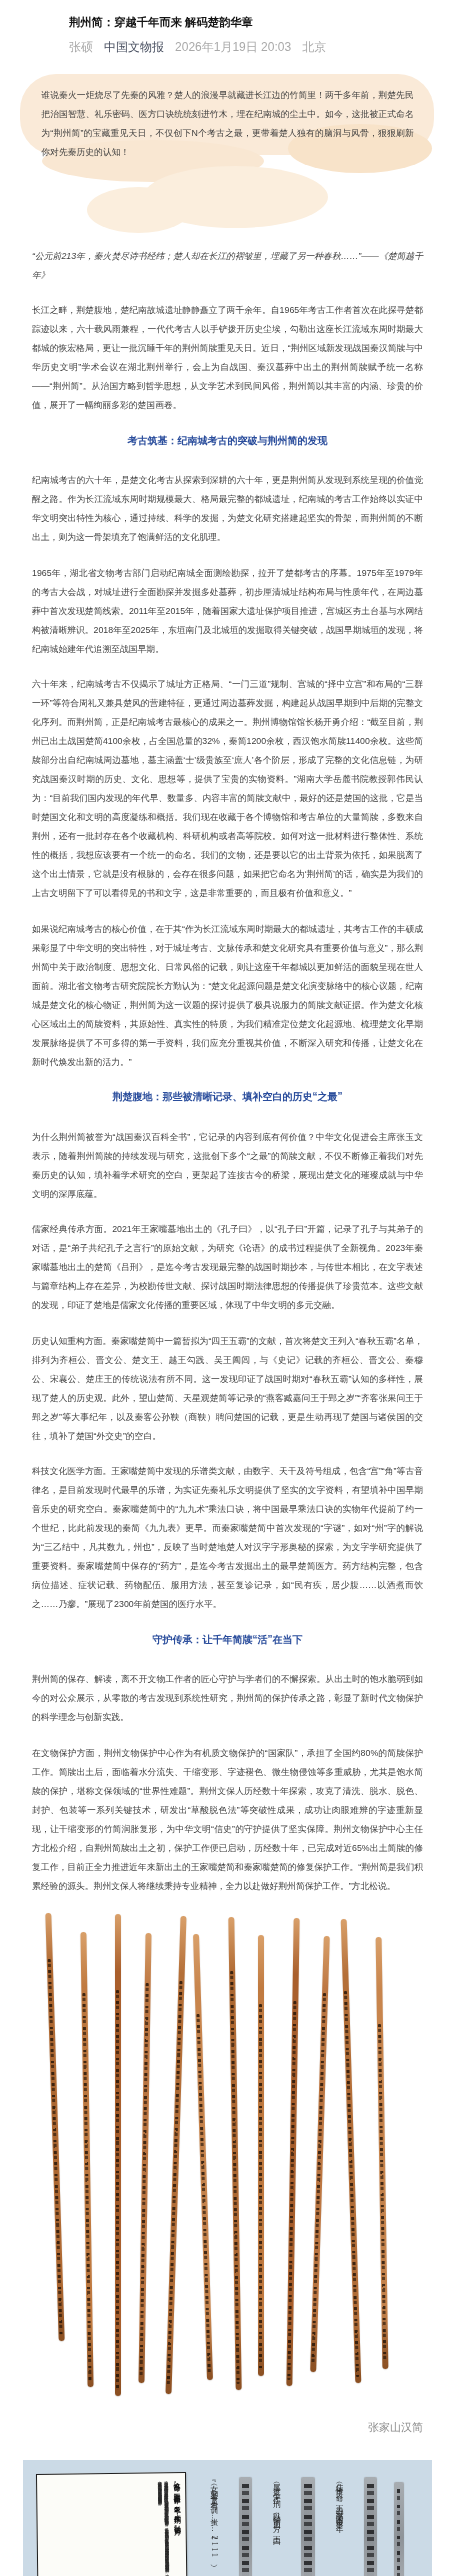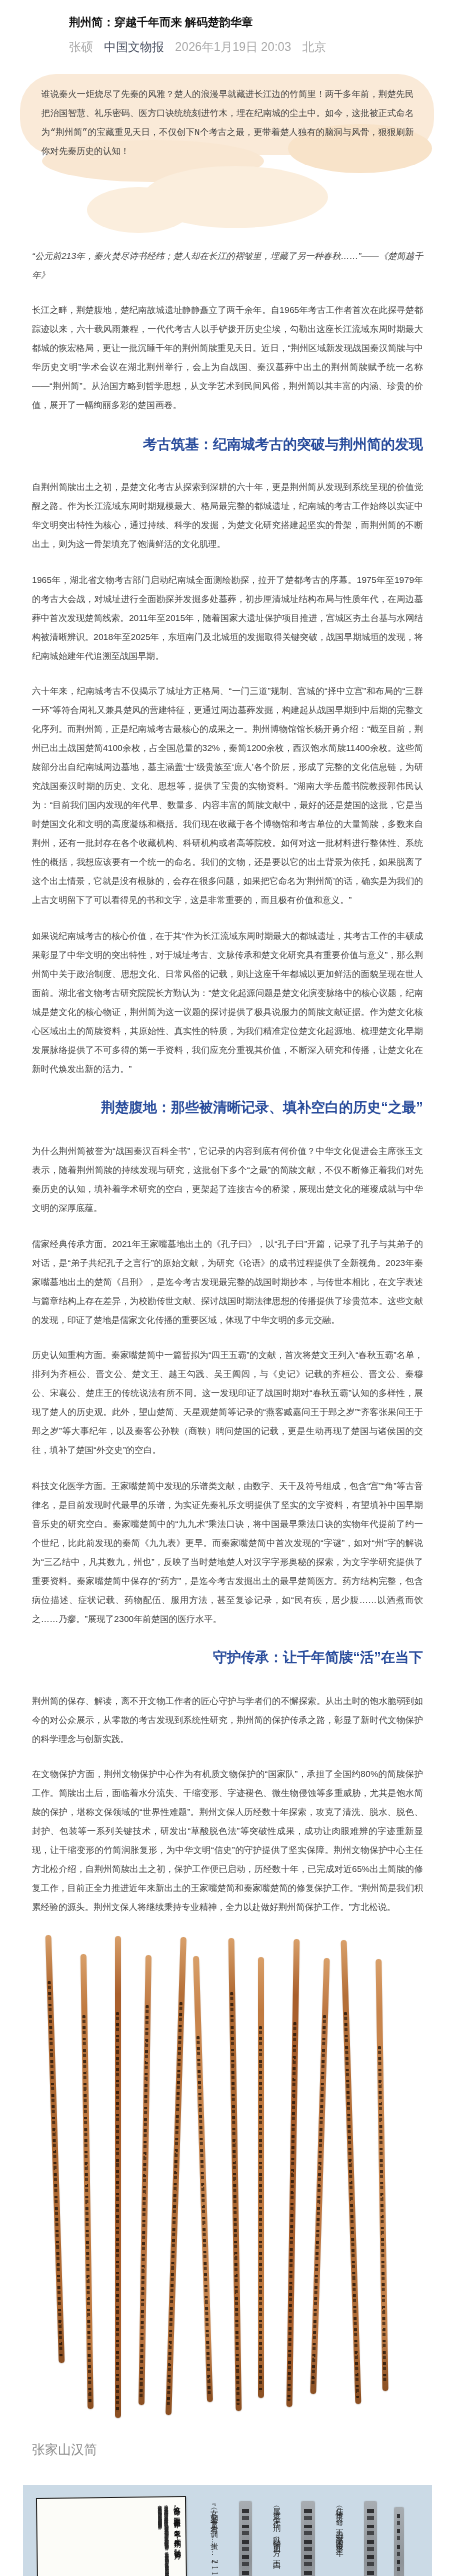--- a/index.html
+++ b/index.html
@@ -9,42 +9,42 @@
   
   .header{padding:14.4px 23px 0 23px;margin-left:46px;}
   .title{font-size:11.3px;line-height:1.45;color:#141414;font-weight:700;margin:0 0 8.2px 0;}
   .byline{font-size:12px;color:#a9a9a9;line-height:1.4;}
   .byline span{margin-right:7.7px;}
   .byline .account{color:#474e5f;font-weight:500;}
 
   
   .article{padding:0 32px;font-size:8.8px;line-height:2.16;text-align:justify;}
   .article p{margin:0 0 16.5px 0;color:#3d3d3d;}
-  .article h2{font-size:14px;font-weight:700;color:#2a4d9c;margin:4.1px 0 21.6px 0;text-align:right;line-height:1.8;}
+  .article h2{font-size:10px;font-weight:700;color:#2a4d9c;margin:4.1px 0 21.6px 0;text-align:center;line-height:1.8;}
 
   
-  .intro-wrap{position:relative;margin:23px -7.2px 61px -7.2px;padding:7.2px 16.5px;font-family:Liberation Mono, monospace;}
+  .intro-wrap{position:relative;margin:23px -7.2px 61px -7.2px;padding:7.2px 16.5px;}
   .blob{position:absolute;background:#f9e7d2;z-index:0;}
   .blob.b1{left:-5.2px;top:-5.2px;right:-4.1px;height:81px;border-radius:36px;background:#faead8;}
   .blob.b2{left:17.5px;top:61px;width:222px;height:42px;border-radius:50%;}
   .blob.b3{right:-2.1px;top:45px;width:144px;height:49px;border-radius:50%;background:#f8e3c9;}
   .blob.b4{left:118px;top:87px;width:185px;height:62px;border-radius:50%;background:#fbeedd;}
   .blob.b5{left:62px;top:108px;width:103px;height:46px;border-radius:50%;background:#fbeedd;}
   .intro-text{position:relative;z-index:1;margin:0;color:#4c4c4c;}
 
   .quote{color:#3d3d3d;font-style:italic;}
 
   
   .fig1{position:relative;height:497px;width:367px;margin:17.5px auto 0 auto;background:#ffffff;}
   .slip{position:absolute;width:5.7px;border-radius:3.1px;box-shadow:0 0.5px 1px rgba(60,30,5,.3);}
   .slip .marks{position:absolute;left:1px;right:1.5px;bottom:6.2px;border-radius:1px;
     background:repeating-linear-gradient(180deg,
       rgba(28,15,5,.78) 0 2.6px, rgba(28,15,5,.10) 2.6px 4.6px,
       rgba(28,15,5,.62) 4.6px 7.7px, rgba(28,15,5,.04) 7.7px 11.3px);}
-  .fig-caption{text-align:left;color:#8b8b8b;font-size:13px;margin:8.2px 0 24px 0;line-height:1.6;}
+  .fig-caption{text-align:right;color:#8b8b8b;font-size:11px;margin:8.2px 0 24px 0;line-height:1.6;}
 
   
   .fig2{height:229px;background:#cbdae6;margin:0 -8.8px;box-sizing:border-box;
         display:flex;padding:12.4px 11.3px 10.3px 11.3px;}
   .book{width:155px;display:flex;flex-direction:column;align-items:center;flex:none;}
   .book-page{width:150px;height:170px;background:#fcfcf8;border:1px solid #1d1d1d;
              box-sizing:border-box;transform:rotate(-0.7deg);overflow:hidden;
              display:flex;flex-direction:row-reverse;padding:3.6px 3.1px;box-shadow:0.5px 1px 1.5px rgba(0,0,0,.25);}
   .book-big{writing-mode:vertical-rl;text-orientation:mixed;font-family:"Liberation Serif",serif;
             font-size:6.7px;font-weight:700;color:#111;line-height:1.6;letter-spacing:1px;height:100%;margin-left:2.6px;}
@@ -86,21 +86,21 @@
       <div class="blob b4"></div>
       <div class="blob b5"></div>
       <p class="intro-text">谁说秦火一炬烧尽了先秦的风雅？楚人的浪漫早就藏进长江边的竹简里！两千多年前，荆楚先民把治国智慧、礼乐密码、医方口诀统统刻进竹木，埋在纪南城的尘土中。如今，这批被正式命名为“荆州简”的宝藏重见天日，不仅创下N个考古之最，更带着楚人独有的脑洞与风骨，狠狠刷新你对先秦历史的认知！</p>
     </div>
 
     <p class="quote">“公元前213年，秦火焚尽诗书经纬；楚人却在长江的褶皱里，埋藏了另一种春秋……”——《楚简越千年》</p>
 
     <p>长江之畔，荆楚腹地，楚纪南故城遗址静静矗立了两千余年。自1965年考古工作者首次在此探寻楚都踪迹以来，六十载风雨兼程，一代代考古人以手铲拨开历史尘埃，勾勒出这座长江流域东周时期最大都城的恢宏格局，更让一批沉睡千年的荆州简牍重见天日。近日，“荆州区域新发现战国秦汉简牍与中华历史文明”学术会议在湖北荆州举行，会上为自战国、秦汉墓葬中出土的荆州简牍赋予统一名称——“荆州简”。从治国方略到哲学思想，从文学艺术到民间风俗，荆州简以其丰富的内涵、珍贵的价值，展开了一幅绚丽多彩的楚国画卷。</p>
 
     <h2>考古筑基：纪南城考古的突破与荆州简的发现</h2>
-    <p>自荆州简牍出土之初，是楚文化考古从探索到深耕的六十年，更是荆州简从发现到系统呈现的价值觉醒之路。作为长江流域东周时期规模最大、格局最完整的都城遗址，纪南城的考古工作始终以实证中华文明突出特性为核心，通过持续、科学的发掘，为楚文化研究搭建起坚实的骨架，而荆州简的不断出土，则为这一骨架填充了饱满鲜活的文化肌理。</p>
+    <p>纪南城考古的六十年，是楚文化考古从探索到深耕的六十年，更是荆州简从发现到系统呈现的价值觉醒之路。作为长江流域东周时期规模最大、格局最完整的都城遗址，纪南城的考古工作始终以实证中华文明突出特性为核心，通过持续、科学的发掘，为楚文化研究搭建起坚实的骨架，而荆州简的不断出土，则为这一骨架填充了饱满鲜活的文化肌理。</p>
     <p>1965年，湖北省文物考古部门启动纪南城全面测绘勘探，拉开了楚都考古的序幕。1975年至1979年的考古大会战，对城址进行全面勘探并发掘多处墓葬，初步厘清城址结构布局与性质年代，在周边墓葬中首次发现楚简线索。2011年至2015年，随着国家大遗址保护项目推进，宫城区夯土台基与水网结构被清晰辨识。2018年至2025年，东垣南门及北城垣的发掘取得关键突破，战国早期城垣的发现，将纪南城始建年代追溯至战国早期。</p>
     <p>六十年来，纪南城考古不仅揭示了城址方正格局、“一门三道”规制、宫城的“择中立宫”和布局的“三群一环”等符合周礼又兼具楚风的营建特征，更通过周边墓葬发掘，构建起从战国早期到中后期的完整文化序列。而荆州简，正是纪南城考古最核心的成果之一。荆州博物馆馆长杨开勇介绍：“截至目前，荆州已出土战国楚简4100余枚，占全国总量的32%，秦简1200余枚，西汉饱水简牍11400余枚。这些简牍部分出自纪南城周边墓地，墓主涵盖‘士’级贵族至‘庶人’各个阶层，形成了完整的文化信息链，为研究战国秦汉时期的历史、文化、思想等，提供了宝贵的实物资料。”湖南大学岳麓书院教授郭伟民认为：“目前我们国内发现的年代早、数量多、内容丰富的简牍文献中，最好的还是楚国的这批，它是当时楚国文化和文明的高度凝练和概括。我们现在收藏于各个博物馆和考古单位的大量简牍，多数来自荆州，还有一批封存在各个收藏机构、科研机构或者高等院校。如何对这一批材料进行整体性、系统性的概括，我想应该要有一个统一的命名。我们的文物，还是要以它的出土背景为依托，如果脱离了这个出土情景，它就是没有根脉的，会存在很多问题，如果把它命名为‘荆州简’的话，确实是为我们的上古文明留下了可以看得见的书和文字，这是非常重要的，而且极有价值和意义。”</p>
     <p>如果说纪南城考古的核心价值，在于其“作为长江流域东周时期最大的都城遗址，其考古工作的丰硕成果彰显了中华文明的突出特性，对于城址考古、文脉传承和楚文化研究具有重要价值与意义”，那么荆州简中关于政治制度、思想文化、日常风俗的记载，则让这座千年都城以更加鲜活的面貌呈现在世人面前。湖北省文物考古研究院院长方勤认为：“楚文化起源问题是楚文化演变脉络中的核心议题，纪南城是楚文化的核心物证，荆州简为这一议题的探讨提供了极具说服力的简牍文献证据。作为楚文化核心区域出土的简牍资料，其原始性、真实性的特质，为我们精准定位楚文化起源地、梳理楚文化早期发展脉络提供了不可多得的第一手资料，我们应充分重视其价值，不断深入研究和传播，让楚文化在新时代焕发出新的活力。”</p>
 
     <h2>荆楚腹地：那些被清晰记录、填补空白的历史“之最”</h2>
     <p>为什么荆州简被誉为“战国秦汉百科全书”，它记录的内容到底有何价值？中华文化促进会主席张玉文表示，随着荆州简牍的持续发现与研究，这批创下多个“之最”的简牍文献，不仅不断修正着我们对先秦历史的认知，填补着学术研究的空白，更架起了连接古今的桥梁，展现出楚文化的璀璨成就与中华文明的深厚底蕴。</p>
     <p>儒家经典传承方面。2021年王家嘴墓地出土的《孔子曰》，以“孔子曰”开篇，记录了孔子与其弟子的对话，是“弟子共纪孔子之言行”的原始文献，为研究《论语》的成书过程提供了全新视角。2023年秦家嘴墓地出土的楚简《吕刑》，是迄今考古发现最完整的战国时期抄本，与传世本相比，在文字表述与篇章结构上存在差异，为校勘传世文献、探讨战国时期法律思想的传播提供了珍贵范本。这些文献的发现，印证了楚地是儒家文化传播的重要区域，体现了中华文明的多元交融。</p>
     <p>历史认知重构方面。秦家嘴楚简中一篇暂拟为“四王五霸”的文献，首次将楚文王列入“春秋五霸”名单，排列为齐桓公、晋文公、楚文王、越王勾践、吴王阖闾，与《史记》记载的齐桓公、晋文公、秦穆公、宋襄公、楚庄王的传统说法有所不同。这一发现印证了战国时期对“春秋五霸”认知的多样性，展现了楚人的历史观。此外，望山楚简、天星观楚简等记录的“燕客臧嘉问王于郢之岁”“齐客张果问王于郢之岁”等大事纪年，以及秦客公孙鞅（商鞅）聘问楚国的记载，更是生动再现了楚国与诸侯国的交往，填补了楚国“外交史”的空白。</p>
     <p>科技文化医学方面。王家嘴楚简中发现的乐谱类文献，由数字、天干及符号组成，包含“宫”“角”等古音律名，是目前发现时代最早的乐谱，为实证先秦礼乐文明提供了坚实的文字资料，有望填补中国早期音乐史的研究空白。秦家嘴楚简中的“九九术”乘法口诀，将中国最早乘法口诀的实物年代提前了约一个世纪，比此前发现的秦简《九九表》更早。而秦家嘴楚简中首次发现的“字谜”，如对“州”字的解说为“三乙结中，凡其数九，州也”，反映了当时楚地楚人对汉字字形奥秘的探索，为文字学研究提供了重要资料。秦家嘴楚简中保存的“药方”，是迄今考古发掘出土的最早楚简医方。药方结构完整，包含病位描述、症状记载、药物配伍、服用方法，甚至复诊记录，如“民有疾，居少腹……以酒煮而饮之……乃瘳。”展现了2300年前楚国的医疗水平。</p>
 

